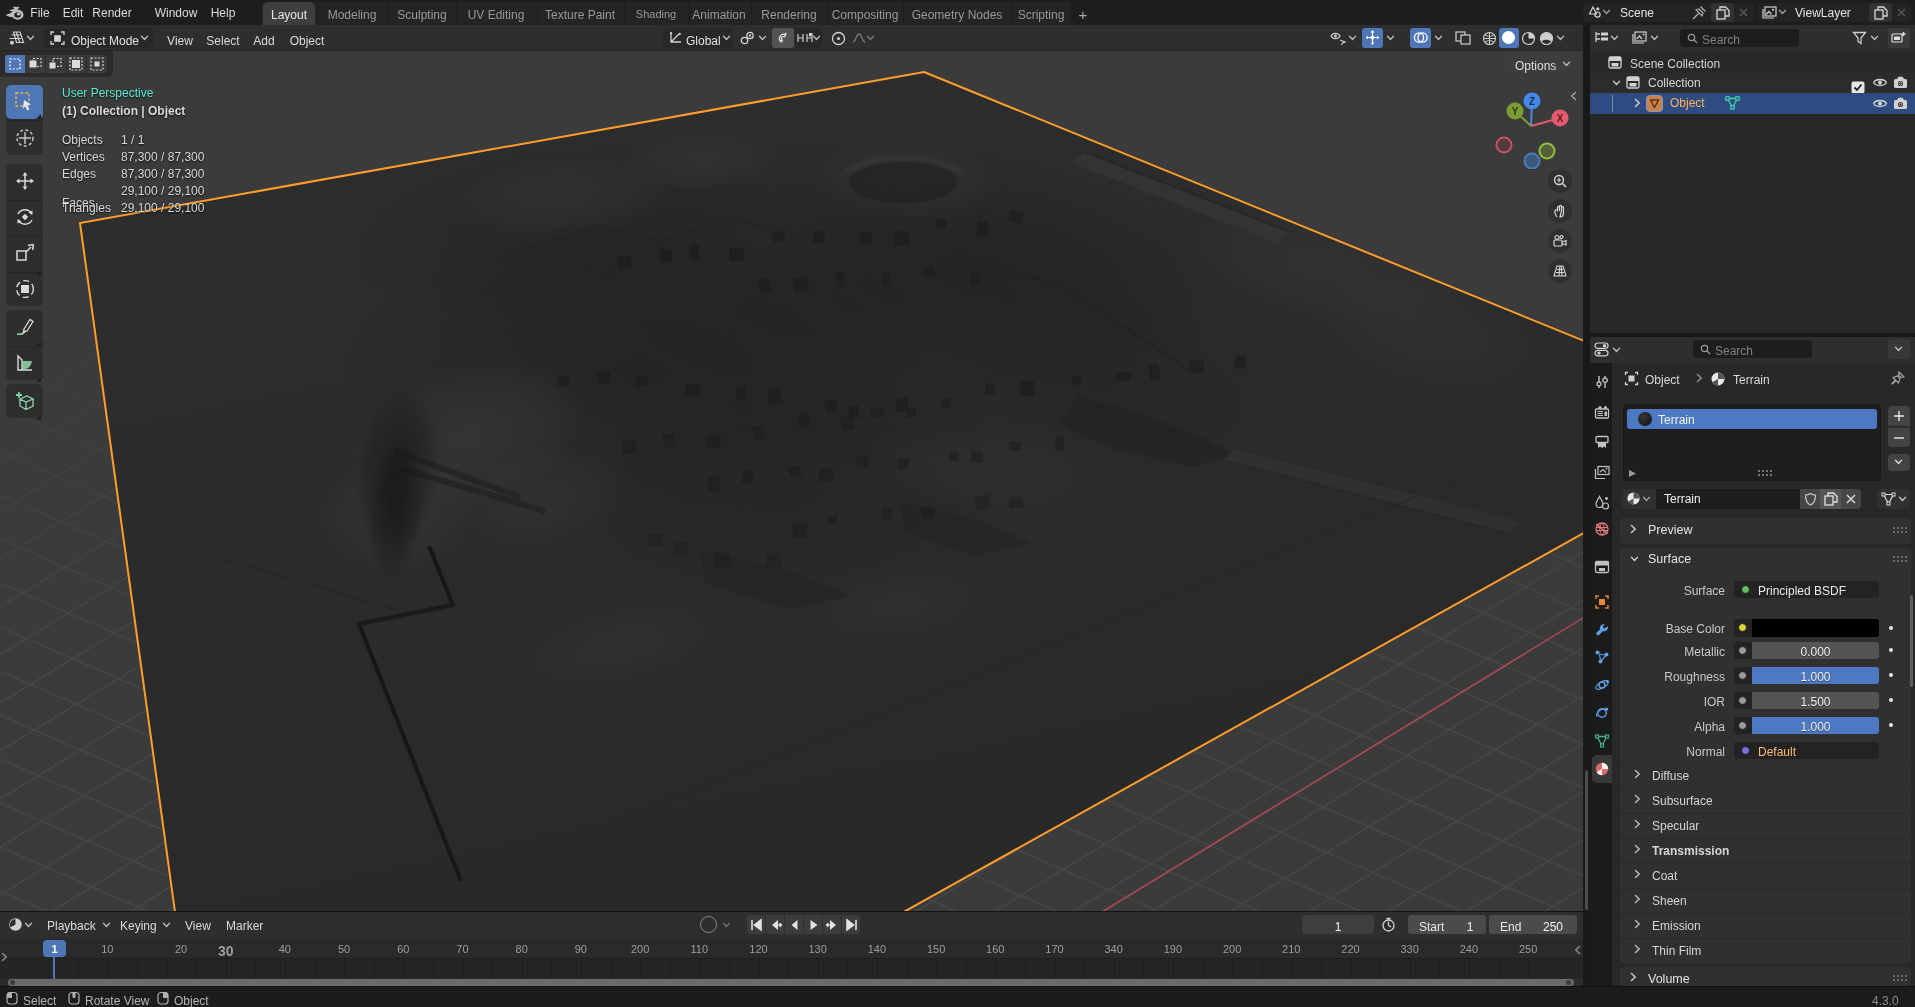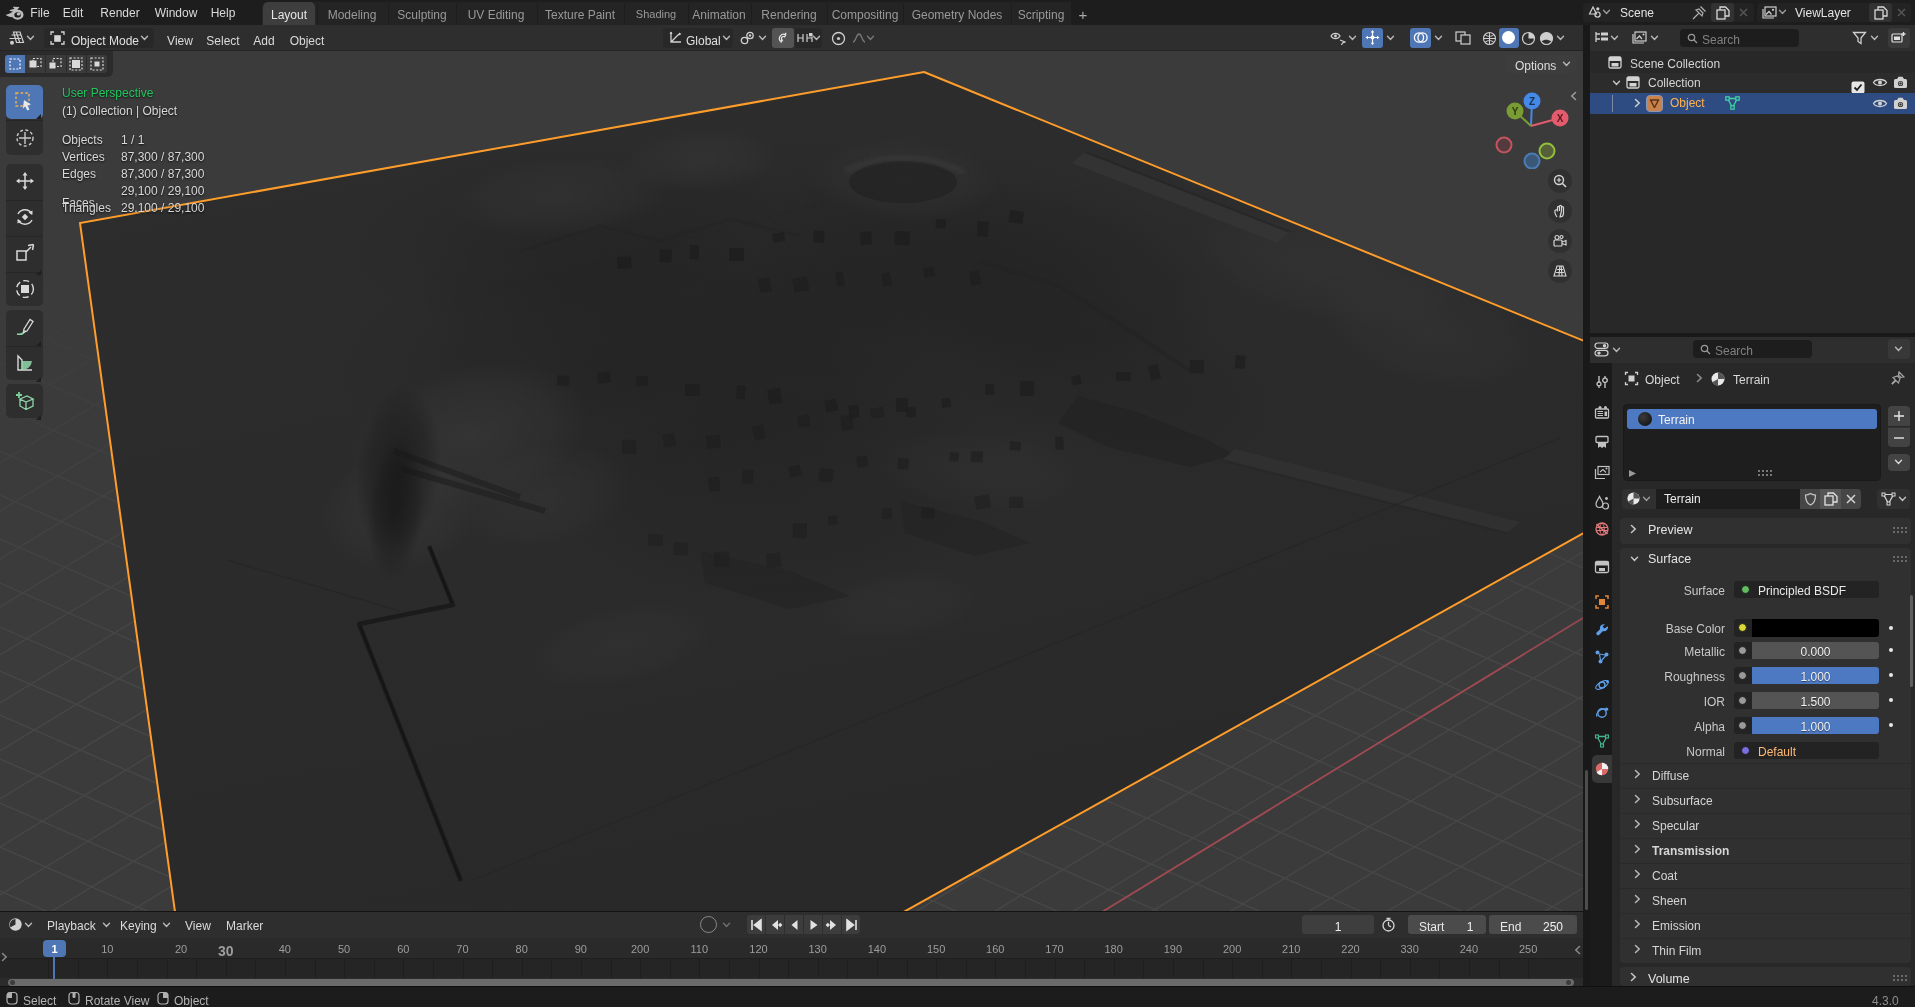--- a/index.html
+++ b/index.html
@@ -10,21 +10,21 @@
 
 <div class="abs" style="left:0;top:0;width:1915px;height:25px;background:#1d1d1d">
 <svg class="abs" style="left:5px;top:4px" width="19" height="17" viewBox="0 0 19 17">
 <ellipse cx="12.6" cy="10.8" rx="5.9" ry="5" fill="#bdbdbd"></ellipse>
 <ellipse cx="12.6" cy="10.9" rx="3.3" ry="2.7" fill="#1d1d1d"></ellipse>
 <ellipse cx="13.6" cy="9.9" rx="1.9" ry="1.5" fill="#bdbdbd"></ellipse>
 <path d="M0.6 10.9 C3.4 10.4 6 9.2 8 7.6 L5.0 6.9 C4.4 6.7 4.4 6.3 5.0 6.1 L9.6 4.8 L8.2 3.6 C7.7 3.2 7.9 2.8 8.5 2.8 L14.5 3.1 L12.2 5.9 C9.3 6.3 7.2 8.5 7 10.9 C7 11.7 7.2 12.5 7.6 13.2 C4.8 12.9 2.2 12.1 0.6 10.9 Z" fill="#bdbdbd"></path>
 </svg>
 <div style="position:absolute;left:40px;top:7px;transform:translateX(-50%);font-size:12px;color:#dadada;font-weight:400;white-space:nowrap;line-height:1">File</div>
 <div style="position:absolute;left:73px;top:7px;transform:translateX(-50%);font-size:12px;color:#dadada;font-weight:400;white-space:nowrap;line-height:1">Edit</div>
-<div style="position:absolute;left:120px;top:7px;transform:translateX(-50%);font-size:12px;color:#dadada;font-weight:400;white-space:nowrap;line-height:1">Render</div>
+<div style="position:absolute;left:112px;top:7px;transform:translateX(-50%);font-size:12px;color:#dadada;font-weight:400;white-space:nowrap;line-height:1">Render</div>
 <div style="position:absolute;left:176px;top:7px;transform:translateX(-50%);font-size:12px;color:#dadada;font-weight:400;white-space:nowrap;line-height:1">Window</div>
 <div style="position:absolute;left:223px;top:7px;transform:translateX(-50%);font-size:12px;color:#dadada;font-weight:400;white-space:nowrap;line-height:1">Help</div>
 <div style="position:absolute;left:262px;top:2px;width:1202px;height:23px;background:#242424;border-radius:5px 5px 0 0;"></div>
 <div style="position:absolute;left:263px;top:2px;width:52px;height:23px;background:#3e3e3e;border-radius:5px 5px 0 0;"></div>
 <div style="position:absolute;left:289px;top:9px;transform:translateX(-50%);font-size:12px;color:#e6e6e6;font-weight:400;white-space:nowrap;line-height:1">Layout</div>
 <div style="position:absolute;left:352px;top:9px;transform:translateX(-50%);font-size:12px;color:#999999;font-weight:400;white-space:nowrap;line-height:1">Modeling</div>
 <div style="position:absolute;left:422px;top:9px;transform:translateX(-50%);font-size:12px;color:#999999;font-weight:400;white-space:nowrap;line-height:1">Sculpting</div>
 <div style="position:absolute;left:496px;top:9px;transform:translateX(-50%);font-size:12px;color:#999999;font-weight:400;white-space:nowrap;line-height:1">UV Editing</div>
 <div style="position:absolute;left:580px;top:9px;transform:translateX(-50%);font-size:12px;color:#999999;font-weight:400;white-space:nowrap;line-height:1">Texture Paint</div>
 <div style="position:absolute;left:656px;top:9px;transform:translateX(-50%);font-size:11px;color:#999999;font-weight:400;white-space:nowrap;line-height:1">Shading</div>
@@ -554,22 +554,22 @@
         <rect x="648" y="483" width="15" height="12" fill="#1c1c1c" opacity="0.42" transform="rotate(0 648 483)"></rect>
         <rect x="674" y="491" width="14" height="13" fill="#1c1c1c" opacity="0.42" transform="rotate(2 674 491)"></rect>
         <rect x="714" y="501" width="15" height="15" fill="#1c1c1c" opacity="0.42" transform="rotate(-2 714 501)"></rect>
         <rect x="766" y="503" width="14" height="14" fill="#1c1c1c" opacity="0.42" transform="rotate(-6 766 503)"></rect>
         <line x1="470" y1="830" x2="1560" y2="387" stroke="#252525" stroke-width="1.2" opacity="0.6"></line>
         <line x1="227" y1="509" x2="400" y2="560" stroke="#222222" stroke-width="1.5" opacity="0.45"></line>
         <line x1="455" y1="250" x2="830" y2="150" stroke="#242424" stroke-width="1" opacity="0.4" stroke-dasharray="5 4"></line>
       </g>
       <polygon points="924,21 1783,371 227,1238 80,172" fill="none" stroke="#ff9d2b" stroke-width="2"></polygon>
     </svg>
-<div style="position:absolute;left:62px;top:36px;font-size:12px;color:#22c55e;font-weight:400;white-space:nowrap;line-height:1;text-shadow:0 1px 2px rgba(0,0,0,0.8);">User Perspective</div>
-<div style="position:absolute;left:62px;top:54px;font-size:12px;color:#d9d9d9;font-weight:400;white-space:nowrap;line-height:1;text-shadow:0 1px 2px rgba(0,0,0,0.8);">(1) Collection | Object</div>
+<div style="position:absolute;left:62px;top:36px;font-size:12px;color:#5eead4;font-weight:400;white-space:nowrap;line-height:1;text-shadow:0 1px 2px rgba(0,0,0,0.8);">User Perspective</div>
+<div style="position:absolute;left:62px;top:54px;font-size:12px;color:#d9d9d9;font-weight:700;white-space:nowrap;line-height:1;text-shadow:0 1px 2px rgba(0,0,0,0.8);">(1) Collection | Object</div>
 <div style="position:absolute;left:62px;top:83px;font-size:12px;color:#d9d9d9;font-weight:400;white-space:nowrap;line-height:1;text-shadow:0 1px 2px rgba(0,0,0,0.8);">Objects</div>
 <div style="position:absolute;left:121px;top:83px;font-size:12px;color:#d9d9d9;font-weight:400;white-space:nowrap;line-height:1;text-shadow:0 1px 2px rgba(0,0,0,0.8);">1 / 1</div>
 <div style="position:absolute;left:62px;top:100px;font-size:12px;color:#d9d9d9;font-weight:400;white-space:nowrap;line-height:1;text-shadow:0 1px 2px rgba(0,0,0,0.8);">Vertices</div>
 <div style="position:absolute;left:121px;top:100px;font-size:12px;color:#d9d9d9;font-weight:400;white-space:nowrap;line-height:1;text-shadow:0 1px 2px rgba(0,0,0,0.8);">87,300 / 87,300</div>
 <div style="position:absolute;left:62px;top:117px;font-size:12px;color:#d9d9d9;font-weight:400;white-space:nowrap;line-height:1;text-shadow:0 1px 2px rgba(0,0,0,0.8);">Edges</div>
 <div style="position:absolute;left:121px;top:117px;font-size:12px;color:#d9d9d9;font-weight:400;white-space:nowrap;line-height:1;text-shadow:0 1px 2px rgba(0,0,0,0.8);">87,300 / 87,300</div>
 <div style="position:absolute;left:62px;top:134px;font-size:12px;color:#d9d9d9;font-weight:400;white-space:nowrap;line-height:1;text-shadow:0 1px 2px rgba(0,0,0,0.8);margin-top:12px;">Faces</div>
 <div style="position:absolute;left:121px;top:134px;font-size:12px;color:#d9d9d9;font-weight:400;white-space:nowrap;line-height:1;text-shadow:0 1px 2px rgba(0,0,0,0.8);">29,100 / 29,100</div>
 <div style="position:absolute;left:62px;top:151px;font-size:12px;color:#d9d9d9;font-weight:400;white-space:nowrap;line-height:1;text-shadow:0 1px 2px rgba(0,0,0,0.8);">Triangles</div>
 <div style="position:absolute;left:121px;top:151px;font-size:12px;color:#d9d9d9;font-weight:400;white-space:nowrap;line-height:1;text-shadow:0 1px 2px rgba(0,0,0,0.8);">29,100 / 29,100</div>
@@ -779,21 +779,21 @@
 <div style="position:absolute;left:521.6800000000001px;top:33px;transform:translateX(-50%);font-size:11px;color:#9d9d9d;font-weight:400;white-space:nowrap;line-height:1">80</div>
 <div style="position:absolute;left:580.88px;top:33px;transform:translateX(-50%);font-size:11px;color:#9d9d9d;font-weight:400;white-space:nowrap;line-height:1">90</div>
 <div style="position:absolute;left:640.08px;top:33px;transform:translateX(-50%);font-size:11px;color:#9d9d9d;font-weight:400;white-space:nowrap;line-height:1">200</div>
 <div style="position:absolute;left:699.28px;top:33px;transform:translateX(-50%);font-size:11px;color:#9d9d9d;font-weight:400;white-space:nowrap;line-height:1">110</div>
 <div style="position:absolute;left:758.48px;top:33px;transform:translateX(-50%);font-size:11px;color:#9d9d9d;font-weight:400;white-space:nowrap;line-height:1">120</div>
 <div style="position:absolute;left:817.68px;top:33px;transform:translateX(-50%);font-size:11px;color:#9d9d9d;font-weight:400;white-space:nowrap;line-height:1">130</div>
 <div style="position:absolute;left:876.88px;top:33px;transform:translateX(-50%);font-size:11px;color:#9d9d9d;font-weight:400;white-space:nowrap;line-height:1">140</div>
 <div style="position:absolute;left:936.08px;top:33px;transform:translateX(-50%);font-size:11px;color:#9d9d9d;font-weight:400;white-space:nowrap;line-height:1">150</div>
 <div style="position:absolute;left:995.28px;top:33px;transform:translateX(-50%);font-size:11px;color:#9d9d9d;font-weight:400;white-space:nowrap;line-height:1">160</div>
 <div style="position:absolute;left:1054.48px;top:33px;transform:translateX(-50%);font-size:11px;color:#9d9d9d;font-weight:400;white-space:nowrap;line-height:1">170</div>
-<div style="position:absolute;left:1113.68px;top:33px;transform:translateX(-50%);font-size:11px;color:#9d9d9d;font-weight:400;white-space:nowrap;line-height:1">180</div>
+<div style="position:absolute;left:1113.68px;top:33px;transform:translateX(-50%);font-size:11px;color:#9d9d9d;font-weight:400;white-space:nowrap;line-height:1">340</div>
 <div style="position:absolute;left:1172.8799999999999px;top:33px;transform:translateX(-50%);font-size:11px;color:#9d9d9d;font-weight:400;white-space:nowrap;line-height:1">190</div>
 <div style="position:absolute;left:1232.08px;top:33px;transform:translateX(-50%);font-size:11px;color:#9d9d9d;font-weight:400;white-space:nowrap;line-height:1">200</div>
 <div style="position:absolute;left:1291.28px;top:33px;transform:translateX(-50%);font-size:11px;color:#9d9d9d;font-weight:400;white-space:nowrap;line-height:1">210</div>
 <div style="position:absolute;left:1350.48px;top:33px;transform:translateX(-50%);font-size:11px;color:#9d9d9d;font-weight:400;white-space:nowrap;line-height:1">220</div>
 <div style="position:absolute;left:1409.68px;top:33px;transform:translateX(-50%);font-size:11px;color:#9d9d9d;font-weight:400;white-space:nowrap;line-height:1">330</div>
 <div style="position:absolute;left:1468.8799999999999px;top:33px;transform:translateX(-50%);font-size:11px;color:#9d9d9d;font-weight:400;white-space:nowrap;line-height:1">240</div>
 <div style="position:absolute;left:1528.08px;top:33px;transform:translateX(-50%);font-size:11px;color:#9d9d9d;font-weight:400;white-space:nowrap;line-height:1">250</div>
 <div style="position:absolute;left:0px;top:47px;width:1583px;height:20px;background:#252525;"></div>
 <div class="abs" style="left:48.1px;top:47px;width:1px;height:20px;background:#1e1e1e"></div>
 <div class="abs" style="left:77.7px;top:47px;width:1px;height:20px;background:#1e1e1e"></div>

